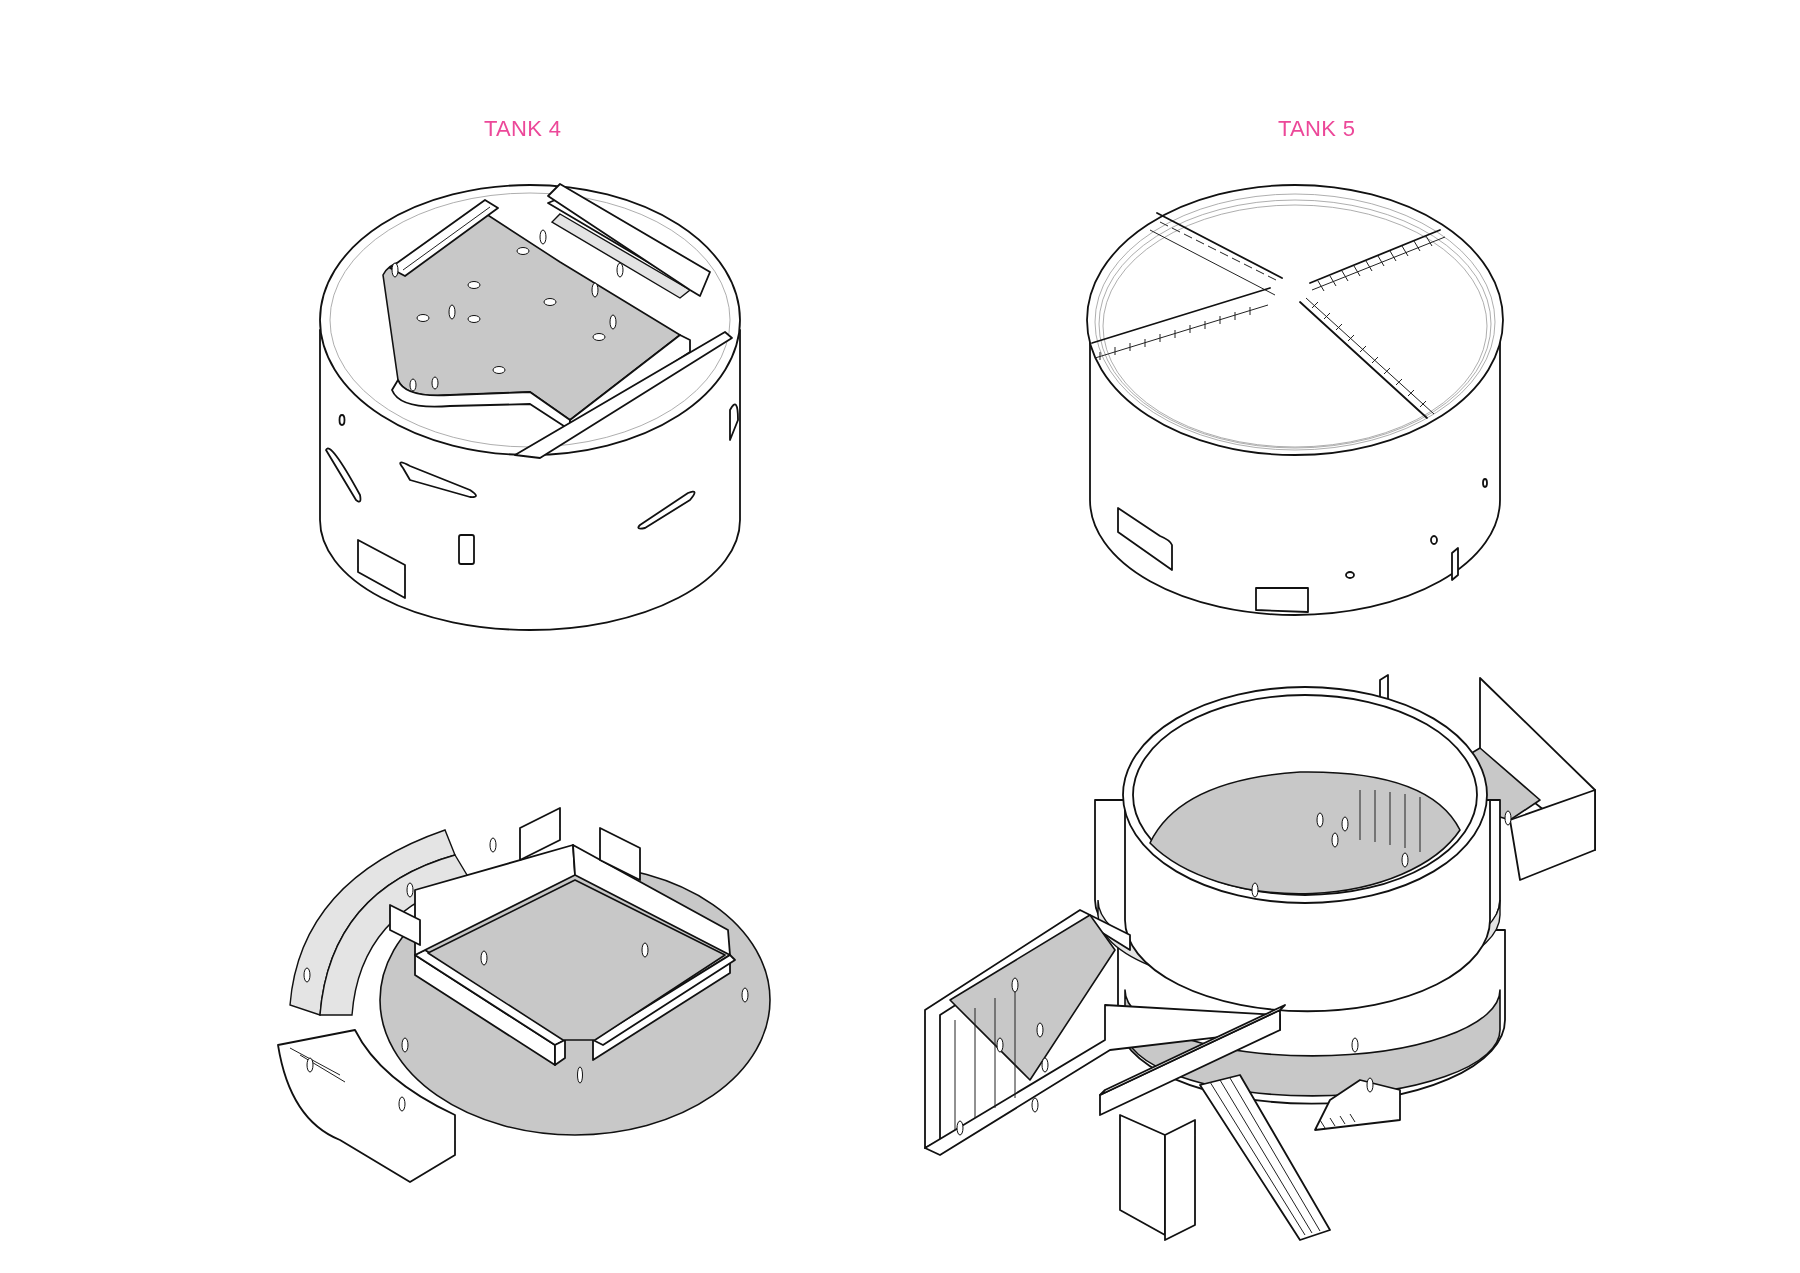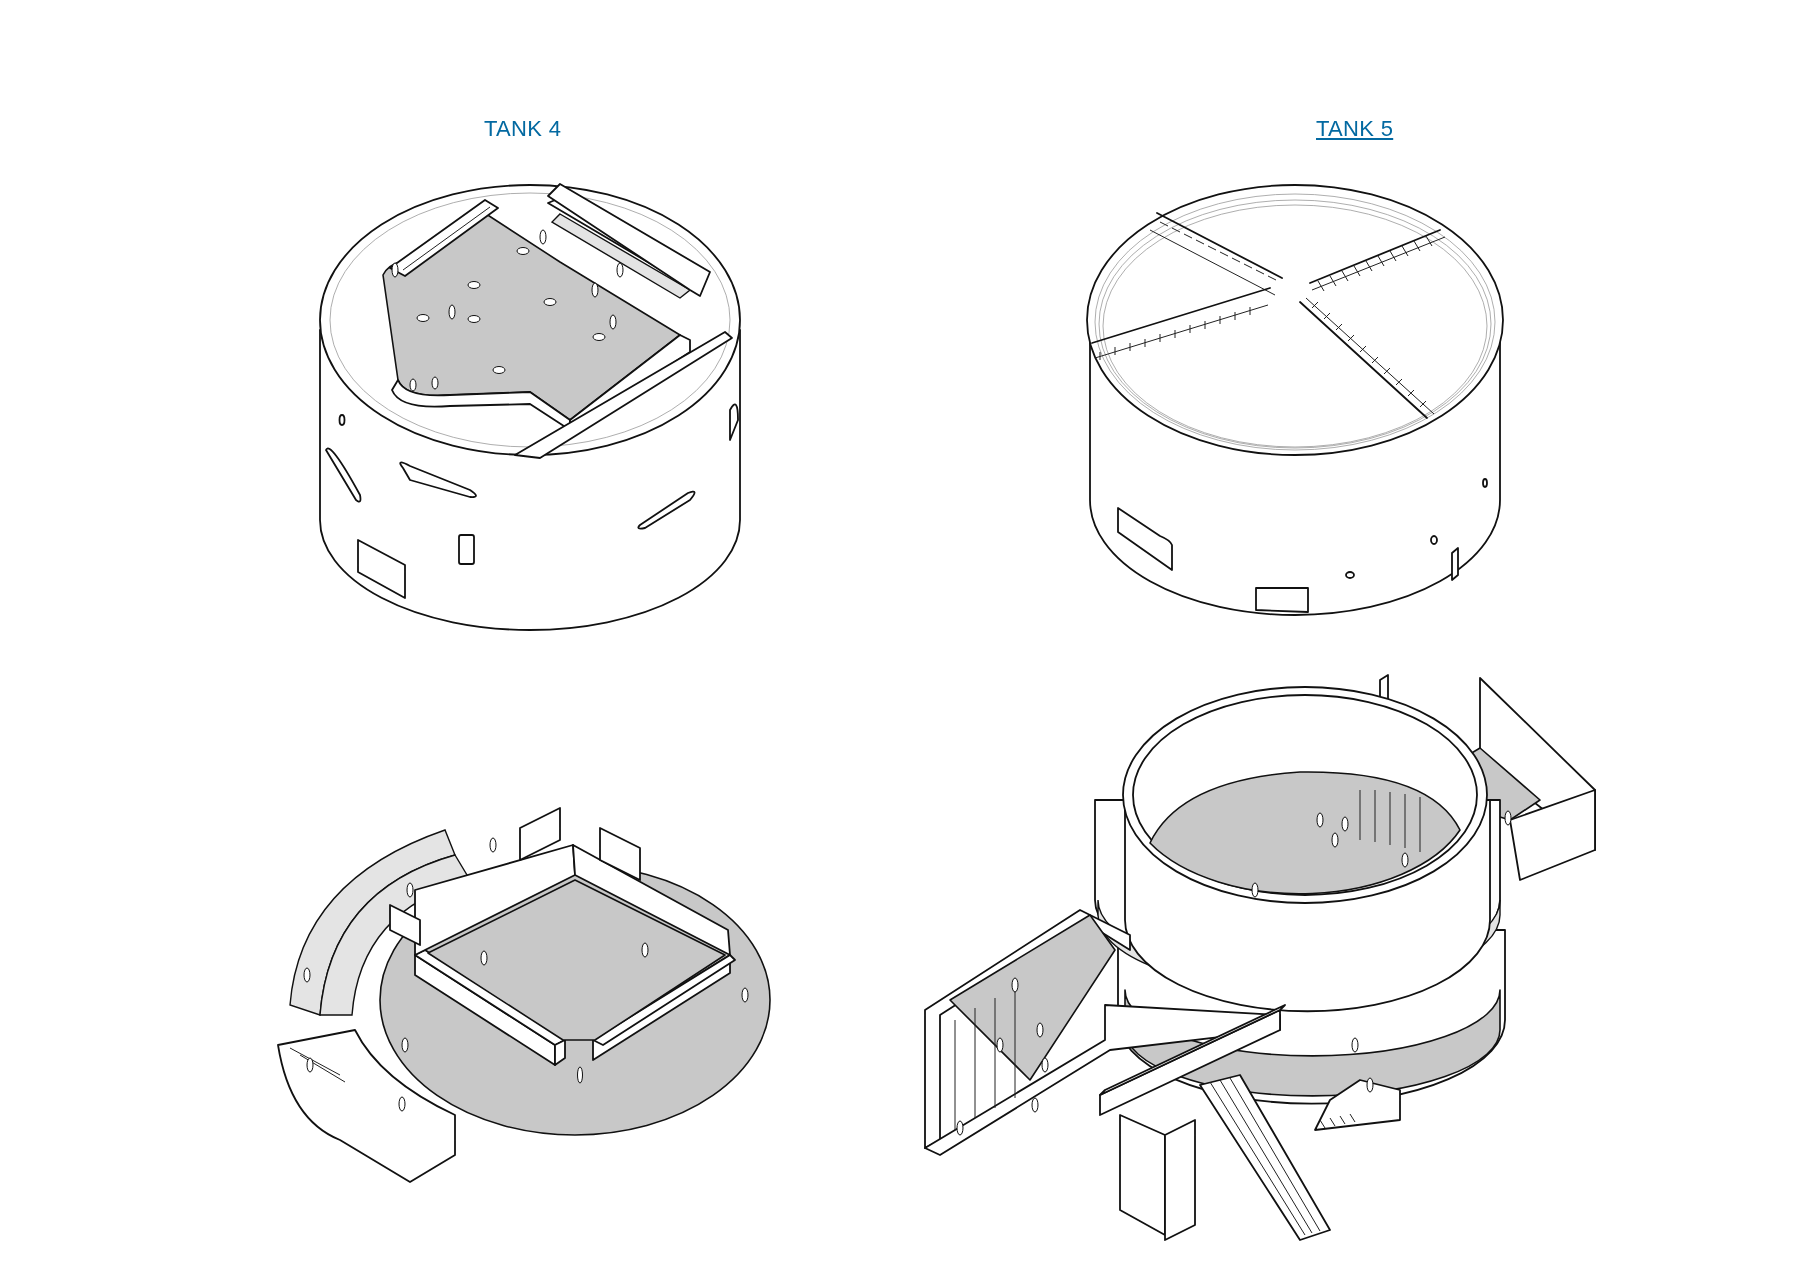--- a/index.html
+++ b/index.html
@@ -1,22 +1,22 @@
 <!DOCTYPE html>
 <html><head>
   <meta charset="utf-8">
   <style>
     html, body { margin: 0; padding: 0; background: #ffffff; }
     body { width: 1800px; height: 1273px; position: relative; overflow: hidden; font-family: "Liberation Sans", sans-serif; }
     .label {
-      position: absolute; font-size: 22px; color: #0369a1; letter-spacing: 0.3px;
+      position: absolute; font-size: 22px; color: #ec4899; letter-spacing: 0.3px;
       font-family: "Liberation Sans", sans-serif; white-space: nowrap;
     }
     #label-tank4 { left: 484px; top: 116px; }
-    #label-tank5 { left: 1316px; top: 116px; text-decoration: underline; }
+    #label-tank5 { left: 1278px; top: 116px; }
     svg.drawing { position: absolute; left: 0; top: 0; }
     .ln { fill: none; stroke: #111; stroke-width: 1.8; stroke-linejoin: round; stroke-linecap: round; }
     .lt { fill: none; stroke: #222; stroke-width: 1; }
     .lf { fill: none; stroke: #999; stroke-width: 0.8; }
     .w  { fill: #ffffff; stroke: #111; stroke-width: 1.8; stroke-linejoin: round; }
     .g  { fill: #c8c8c8; stroke: #111; stroke-width: 1.6; stroke-linejoin: round; }
     .lg { fill: #e4e4e4; stroke: #111; stroke-width: 1.4; }
     .per { fill: #fff; stroke: #111; stroke-width: 1; }
   </style>
 </head>

